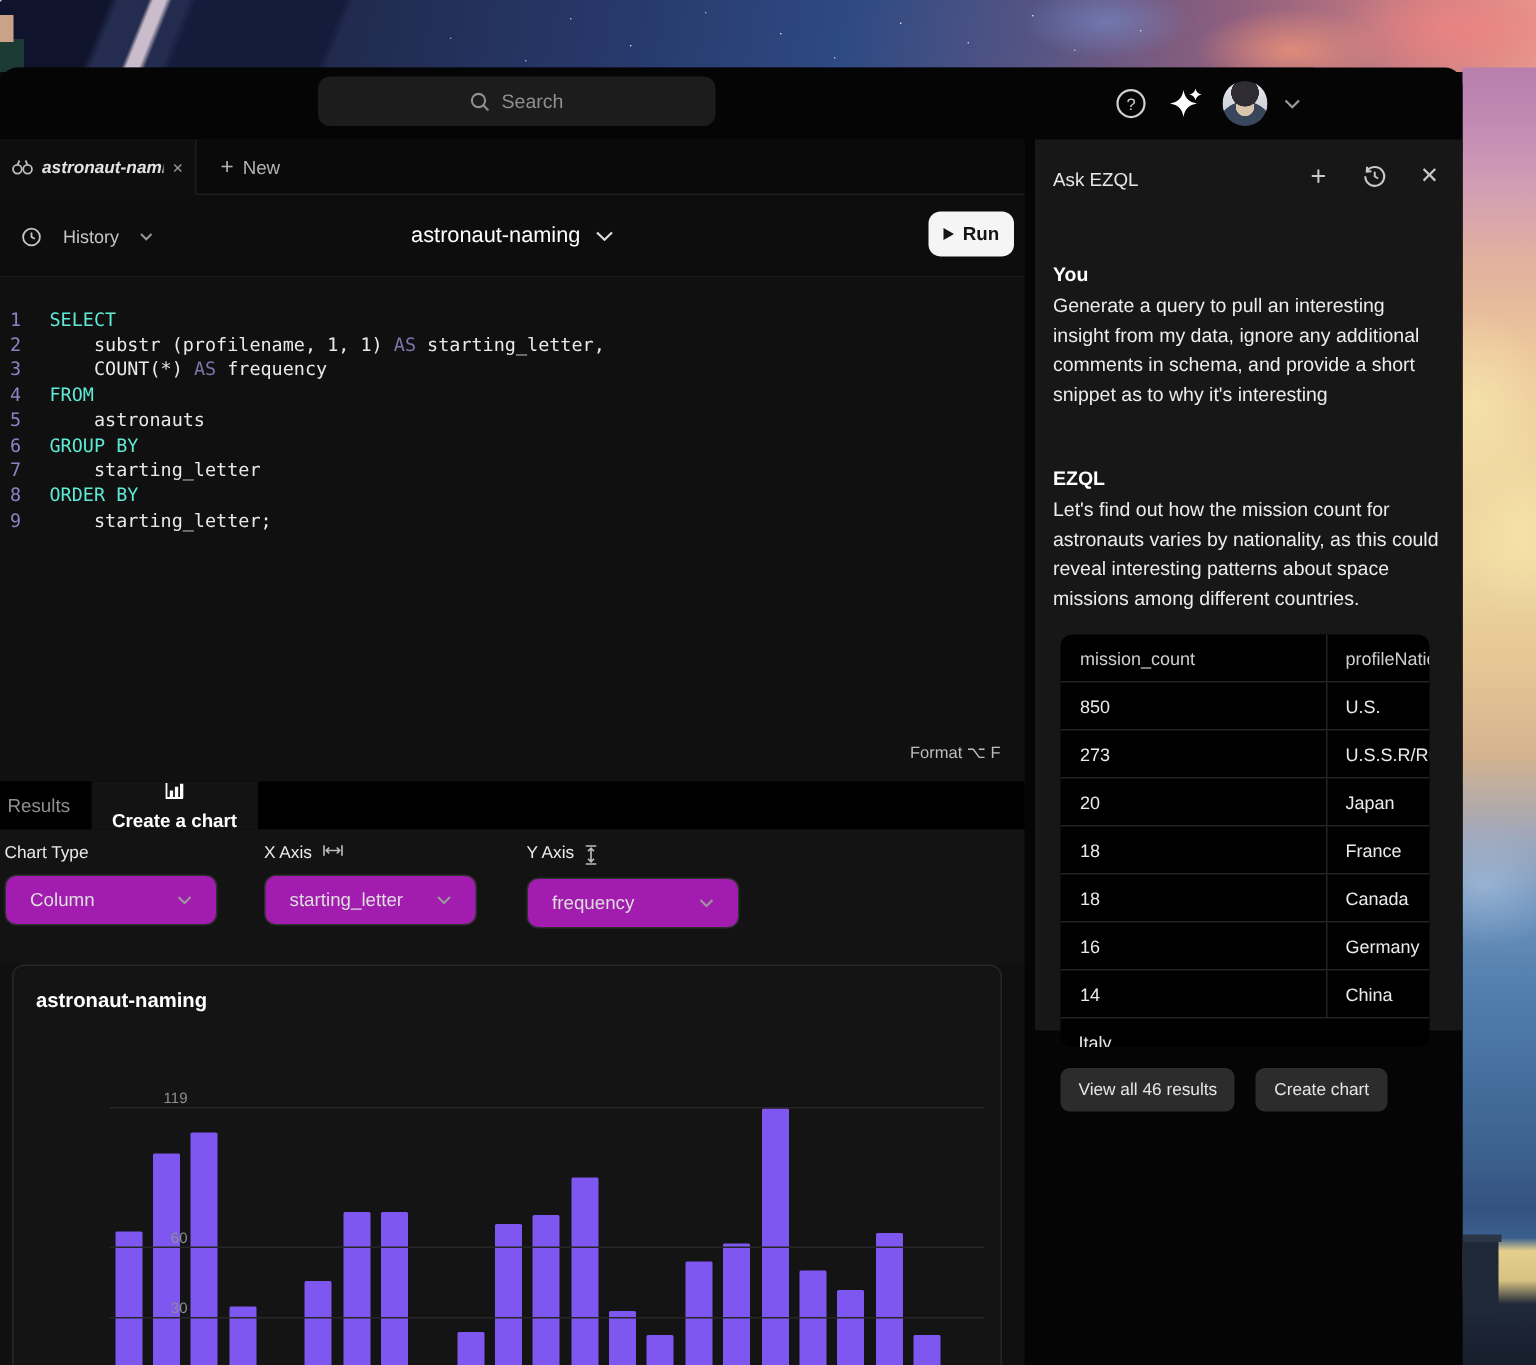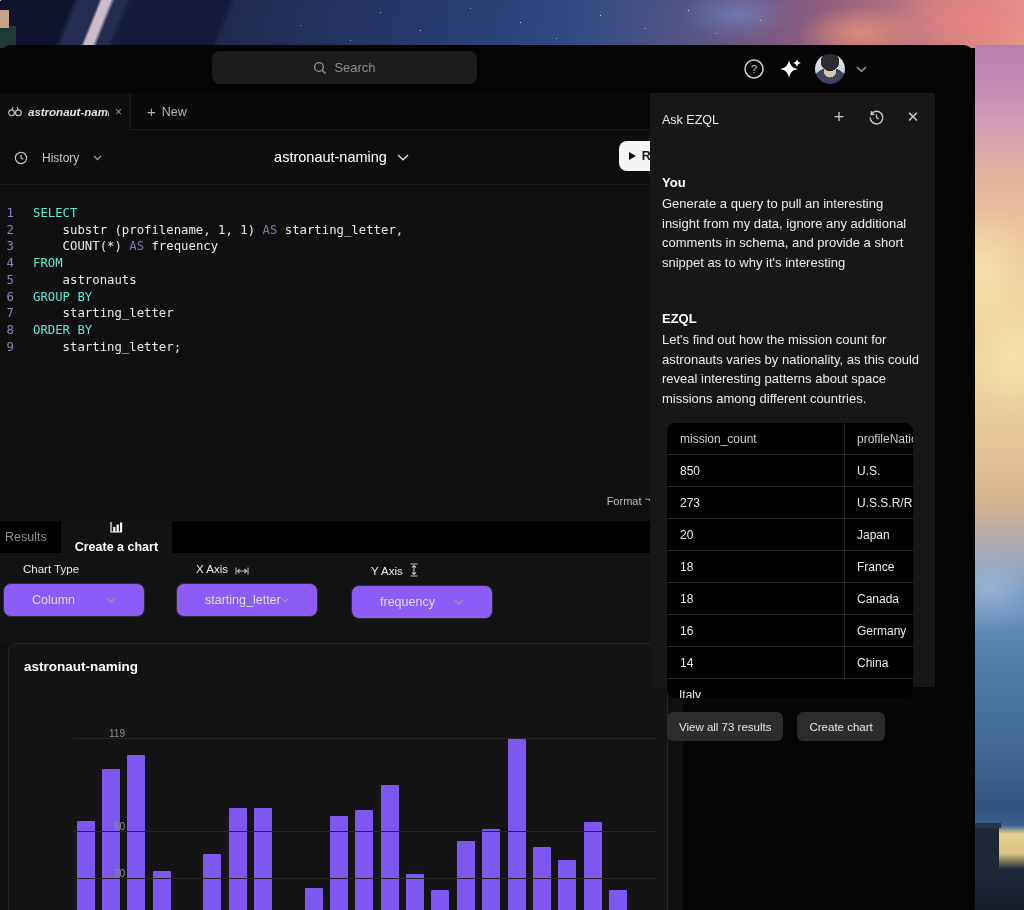--- a/index.html
+++ b/index.html
@@ -95,44 +95,44 @@
   .rtab-strip { position:absolute; left:0; top:428px; width:683px; height:32px; background:#000;
     display:flex; }
   .rtab { height:32px; display:flex; align-items:center; gap:7px; padding:0 14px;
     font-size:12.5px; color:#8f8f8f; cursor:pointer; background:#000; }
   .rtab.active { background:#131313; color:#fff; font-weight:600; border-radius:0 0 0 0;flex-direction:column; }
   .rtab:first-child { padding-left:5px; }
 
   
   .config-row { position:absolute; left:0; top:460px; width:683px; height:90px; background:#131313; }
   .field { position:absolute; top:10px; }
-  .field-label { display:flex; align-items:flex-end; gap:7px; color:#eaeaea; font-size:11.5px;
-    font-weight:500; margin-bottom:8px;margin-left:20px; }
-  .dropdown { height:34px; background:#8b5cf6; border:1px solid #2e2e2e; border-radius:8px;
-    display:flex; align-items:center; justify-content:space-between; padding:0 28px;
+  .field-label { display:flex; align-items:flex-start; gap:7px; color:#eaeaea; font-size:11.5px;
+    font-weight:500; margin-bottom:8px; }
+  .dropdown { height:34px; background:#a21caf; border:1px solid #2e2e2e; border-radius:8px;
+    display:flex; align-items:center; justify-content:space-between; padding:0 16px;
     color:#dedede; font-size:12.5px; cursor:pointer; }
   .f-type { left:3px; } .f-type .dropdown { width:142px; }
   .f-x { left:176px; } .f-x .dropdown { width:142px; }
   .f-y { left:351px; } .f-y .dropdown { width:142px; }
 
   
   .chart-panel { position:absolute; left:8px; top:550px; width:660px; height:315px;
     background:#141414; border:1px solid #262626; border-radius:8px; }
   .chart-title { position:absolute; left:15px; top:15px; color:#fff; font-size:13.5px; font-weight:700; }
   .plot { position:absolute; left:64px; top:95px; width:583px; height:187px; }
   .gridline { position:absolute; left:0; width:100%; height:1px; background:#262626; }
   .ytick { position:absolute; right:531px; width:40px; text-align:right; color:#8f8f8f;
     font-size:10px; transform:translateY(-50%); }
   .bar-row { position:absolute; left:0; bottom:0; width:100%; height:100%; display:flex; }
   .bar-slot { flex:1; position:relative; }
   .bar { position:absolute; bottom:0; left:50%; transform:translateX(-50%); width:18px;
     border-radius:1px 1px 0 0; }
 
   
-  .right-panel { position:absolute; left:650px; top:48px; width:285px; height:594px; background:#171717; }
+  .right-panel { position:absolute; left:690px; top:48px; width:285px; height:594px; background:#171717; }
   .rp-header { position:absolute; left:0; top:0; width:100%; height:48px; }
   .rp-title { position:absolute; left:12px; top:20px; color:#e8e8e8; font-size:12.5px; }
   .rp-icons { position:absolute; right:12px; top:14px; display:flex; gap:17px; }
   .rp-icon { width:20px; height:20px; display:flex; align-items:center; justify-content:center;
     color:#c9c9c9; cursor:pointer; }
   .rp-plus { font-size:18px; font-weight:300; }
   .rp-close { font-size:15px; }
   .chat-label { position:absolute; left:12px; color:#fff; font-size:13px; font-weight:700; }
   .chat-msg { position:absolute; left:12px; width:262px; color:#ececec; font-size:13px; line-height:19.5px; }
   .lbl-you { top:82px; } .msg-you { top:101px; }
@@ -456,18 +456,18 @@
         <div class="rp-trow">
           <div class="cell-a">14</div>
           <div class="cell-b">China</div>
         </div>
         <div class="rp-trow">
           <div class="cell-b">Italy</div>
         </div>
       </div>
 
     <div class="rp-actions">
-      <button class="rp-btn">View all 73 results</button>
+      <button class="rp-btn">View all 46 results</button>
       <button class="rp-btn">Create chart</button>
     </div>
   </div>
 
 </div>
 
 </body></html>

